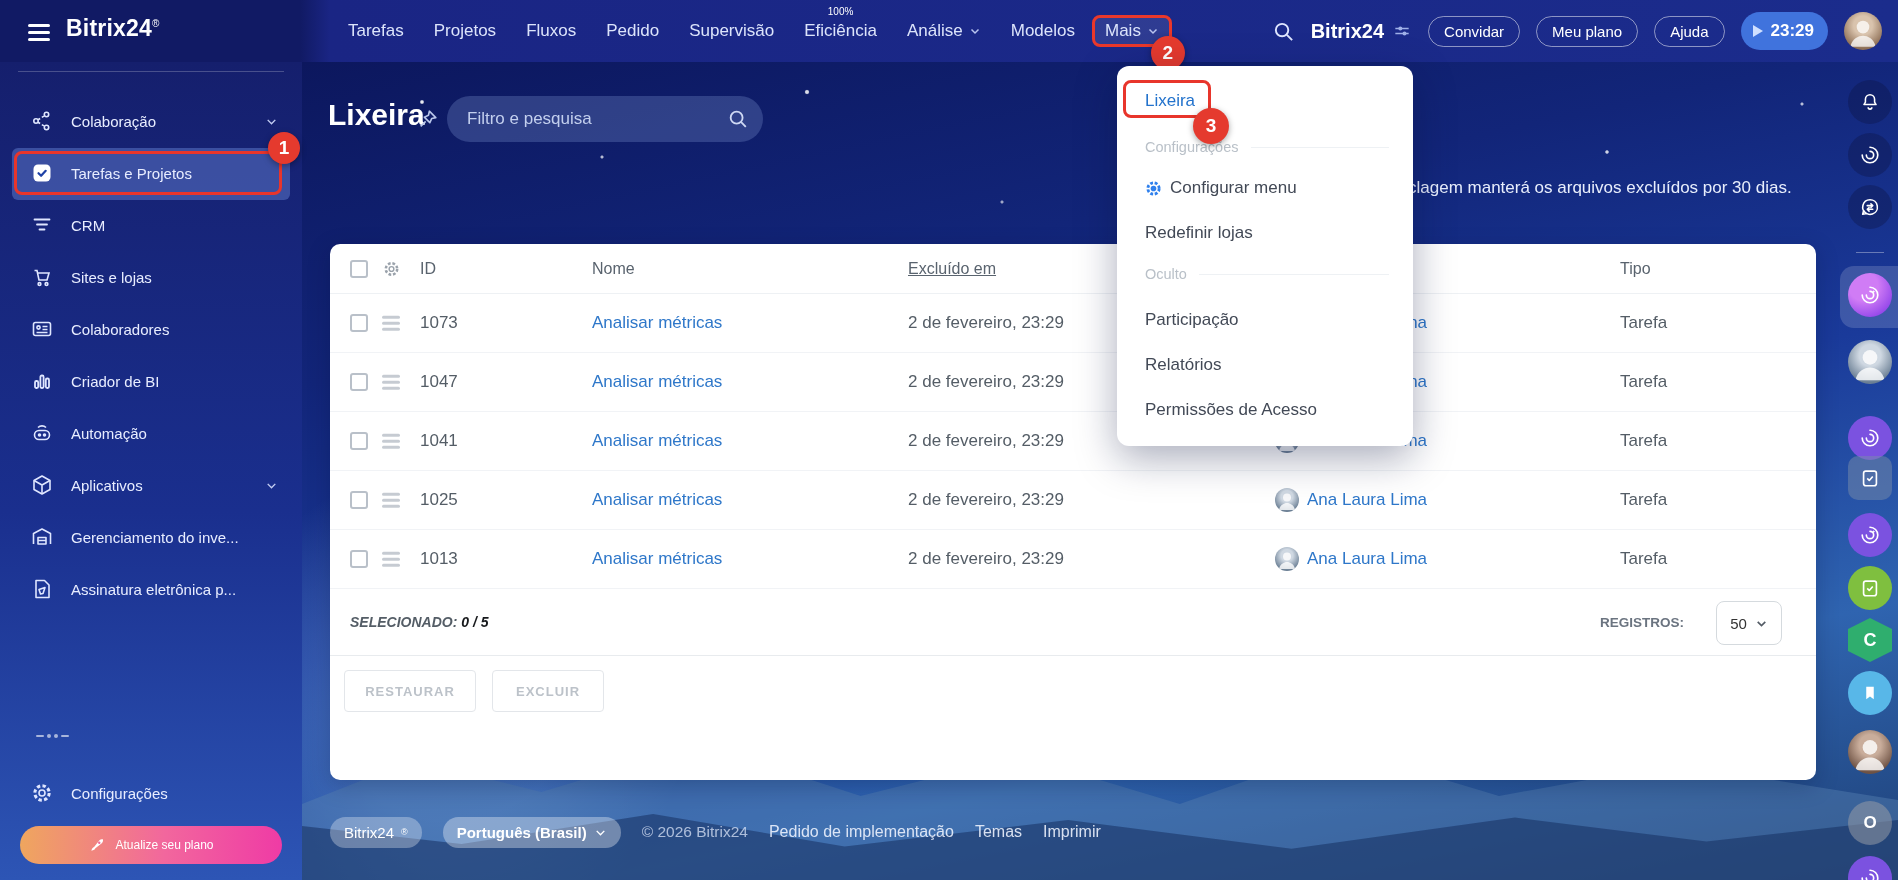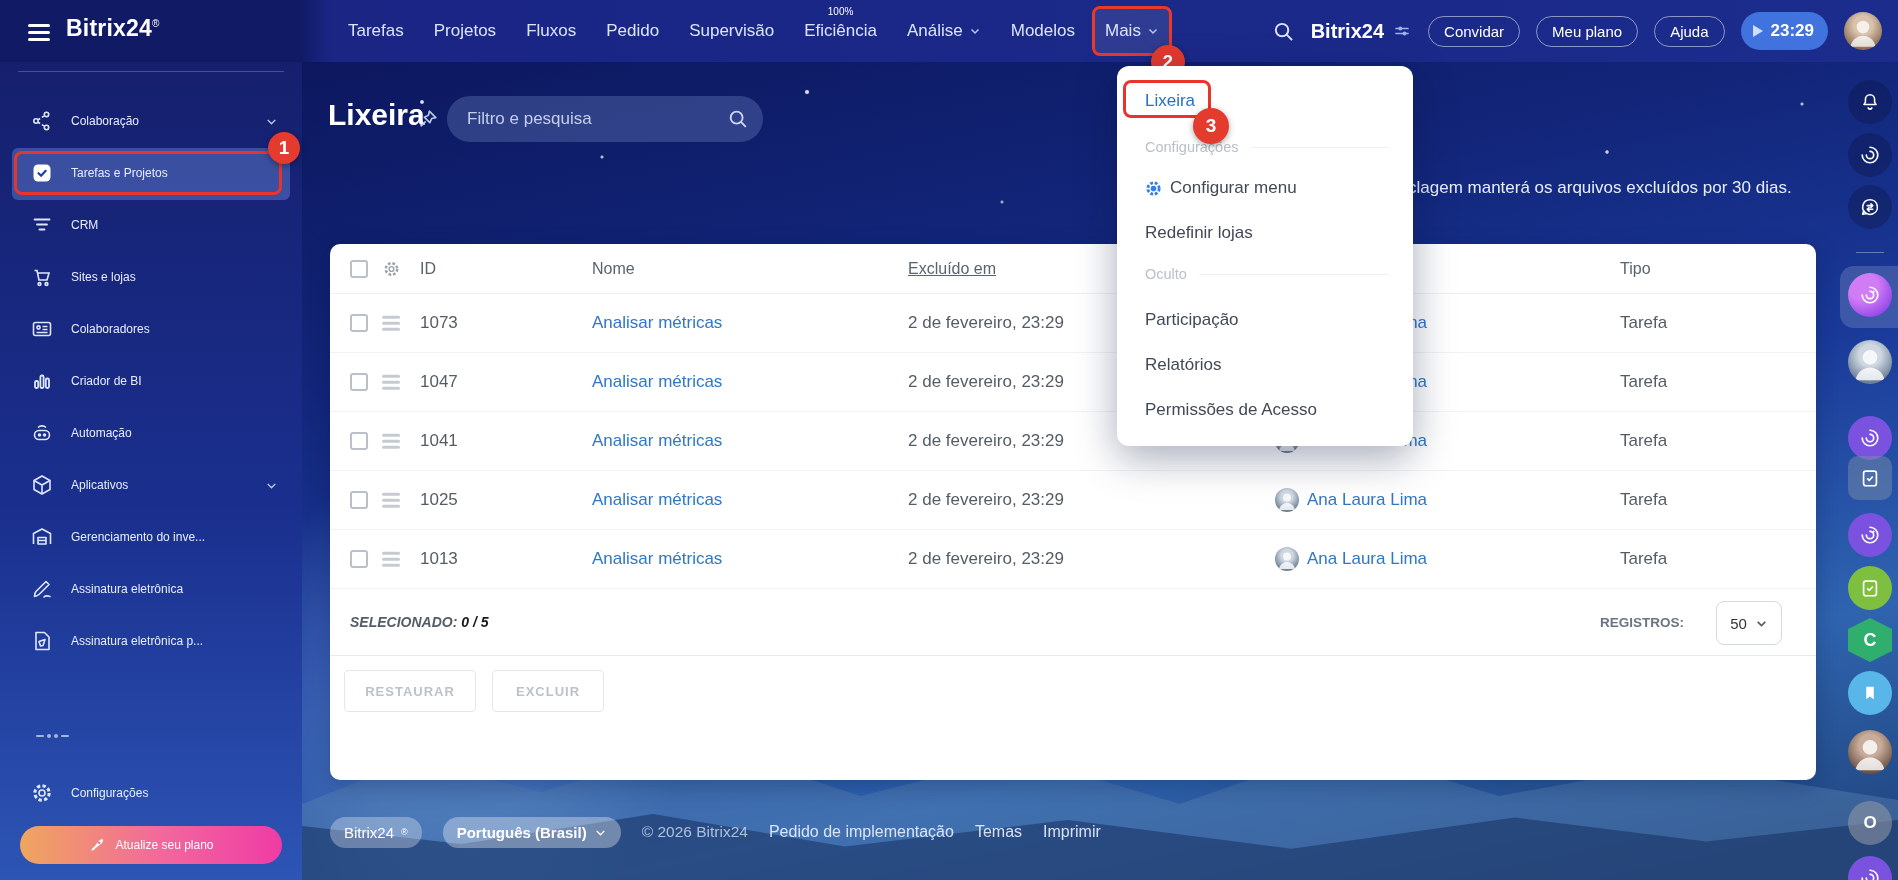--- a/index.html
+++ b/index.html
@@ -32,40 +32,40 @@
 
   
   .topbar { left:0; top:0; width:1898px; height:62px; z-index:30;
     background:linear-gradient(90deg,#111a64 0,#111a64 300px,#1a2584 330px,#1b2c8c 100%); }
   .hamburger span { display:block; width:22px; height:2.5px; background:#fff; border-radius:2px; margin-bottom:4.5px; }
   .logo { color:#fff; font-size:23px; font-weight:bold; letter-spacing:.2px; }
   .logo sup { font-size:10px; font-weight:normal; }
   .topnav { left:348px; top:0; height:62px; display:flex; align-items:center; gap:30px; }
   .nav-item { color:#dce4fb; font-size:17px; cursor:pointer; position:relative; white-space:nowrap; display:flex; align-items:center; gap:6px; }
   .nav-sup { position:absolute; top:-15px; left:50%; transform:translateX(-50%); font-size:10px; color:#fff; }
-  .mais-box { border:3px solid #ea382b; border-radius:8px; padding:12px 10px; margin:-7px -13px; background:rgba(255,255,255,.09); position:relative; }
+  .mais-box { border:3px solid #ea382b; border-radius:8px; padding:3px 10px; margin:-7px -13px; background:rgba(255,255,255,.09); position:relative; }
   .top-right { right:16px; top:0; height:62px; display:flex; align-items:center; gap:16px; }
   .pill { border:1px solid rgba(255,255,255,.5); border-radius:17px; padding:6px 15px; color:#fff; font-size:15px; white-space:nowrap; cursor:pointer; }
   .acct { color:#fff; font-size:20px; font-weight:bold; display:flex; align-items:center; gap:8px; }
   .timer-pill { background:#4073dd; border-radius:19px; height:38px; display:flex; align-items:center; gap:8px; padding:0 14px 0 12px; cursor:pointer; }
   .timer-pill .tri { width:0; height:0; border-left:10px solid #cfe0ff; border-top:6px solid transparent; border-bottom:6px solid transparent; }
   .timer-pill b { color:#fff; font-size:17px; }
   .avatar { border-radius:50%; overflow:hidden; position:relative; cursor:pointer; }
   .av-a { background:radial-gradient(circle at 50% 35%, #d9c3ad 0 30%, #8d6e55 75%); }
   .av-b { background:radial-gradient(circle at 50% 35%, #cfd8e2 0 30%, #6b7f94 75%); }
   .av-c { background:radial-gradient(circle at 50% 35%, #c9ad9b 0 30%, #6e5244 75%); }
   .avatar svg { position:absolute; left:0; top:0; width:100%; height:100%; }
 
   
   .sidebar { left:0; top:62px; width:302px; height:818px; z-index:20;
     background:linear-gradient(180deg,#151f6d 0%,#1a2f8e 55%,#2d55b5 100%); }
   .side-divider { left:18px; top:9px; width:266px; height:1px; background:rgba(255,255,255,.22); }
   .side-list { left:0; top:34px; width:302px; }
   .side-item { height:52px; display:flex; align-items:center; margin:0 12px; padding:0 12px 2px 18px; border-radius:6px;
-    color:#e8edff; font-size:12px; gap:17px; cursor:pointer; white-space:nowrap; overflow:hidden; }
+    color:#e8edff; font-size:15px; gap:17px; cursor:pointer; white-space:nowrap; overflow:hidden; }
   .side-item.active { background:rgba(96,124,205,.5); }
   .side-item svg { flex:0 0 auto; }
   .side-item .chev { margin-left:auto; }
   .upgrade-btn { left:20px; top:764px; width:262px; height:38px; border-radius:19px; display:flex; align-items:center; justify-content:center; gap:9px;
     background:linear-gradient(90deg,#efa65e 0%,#f2679d 55%,#ef3ba5 100%); color:#fff; font-size:12px; cursor:pointer; }
 
   
   .page-title { left:328px; top:98px; color:#fff; font-size:30px; font-weight:600; z-index:5; }
   .filter-box { left:447px; top:96px; width:316px; height:46px; border-radius:23px; background:rgba(126,148,210,.30); z-index:5; display:flex; align-items:center; padding:0 14px 0 20px; }
   .filter-box input { flex:1; background:transparent; border:none; outline:none; color:#fff; font-size:17px; font-family:"Liberation Sans",sans-serif; }
@@ -291,27 +291,20 @@
 
       <div class="side-item">
         <svg width="24" height="24" viewBox="0 0 24 24" fill="none" stroke="#dfe6ff" stroke-width="1.6" stroke-linejoin="round">
             <path d="M3.5 19V8.5L12 4l8.5 4.5V19"></path>
             <rect x="8" y="12.5" width="8" height="6.5"></rect>
             <path d="M8 15.5h8"></path>
           </svg>
         <span>Gerenciamento do inve...</span>
       </div>
 
-      <div class="side-item">
-        <svg width="24" height="24" viewBox="0 0 24 24" fill="none" stroke="#dfe6ff" stroke-width="1.6" stroke-linejoin="round">
-            <path d="M4.5 19.5c1.8-.4 2.8-.6 4.5-2L19 7.5l-3-3L6 14.5c-1.4 1.7-1.2 2.8-1.5 5z"></path>
-            <path d="M14 20c2-2 4-1 6-.5" stroke-linecap="round"></path>
-          </svg>
-        <span>Assinatura eletrônica</span>
-      </div>
 
       <div class="side-item">
         <svg width="24" height="24" viewBox="0 0 24 24" fill="none" stroke="#dfe6ff" stroke-width="1.6" stroke-linejoin="round">
             <path d="M6 3.5h8.5L19 8v12.5H6z"></path>
             <path d="M9 12.5l6-2-2 6-2.5.5z"></path>
           </svg>
         <span>Assinatura eletrônica p...</span>
       </div>
     </div>
 

